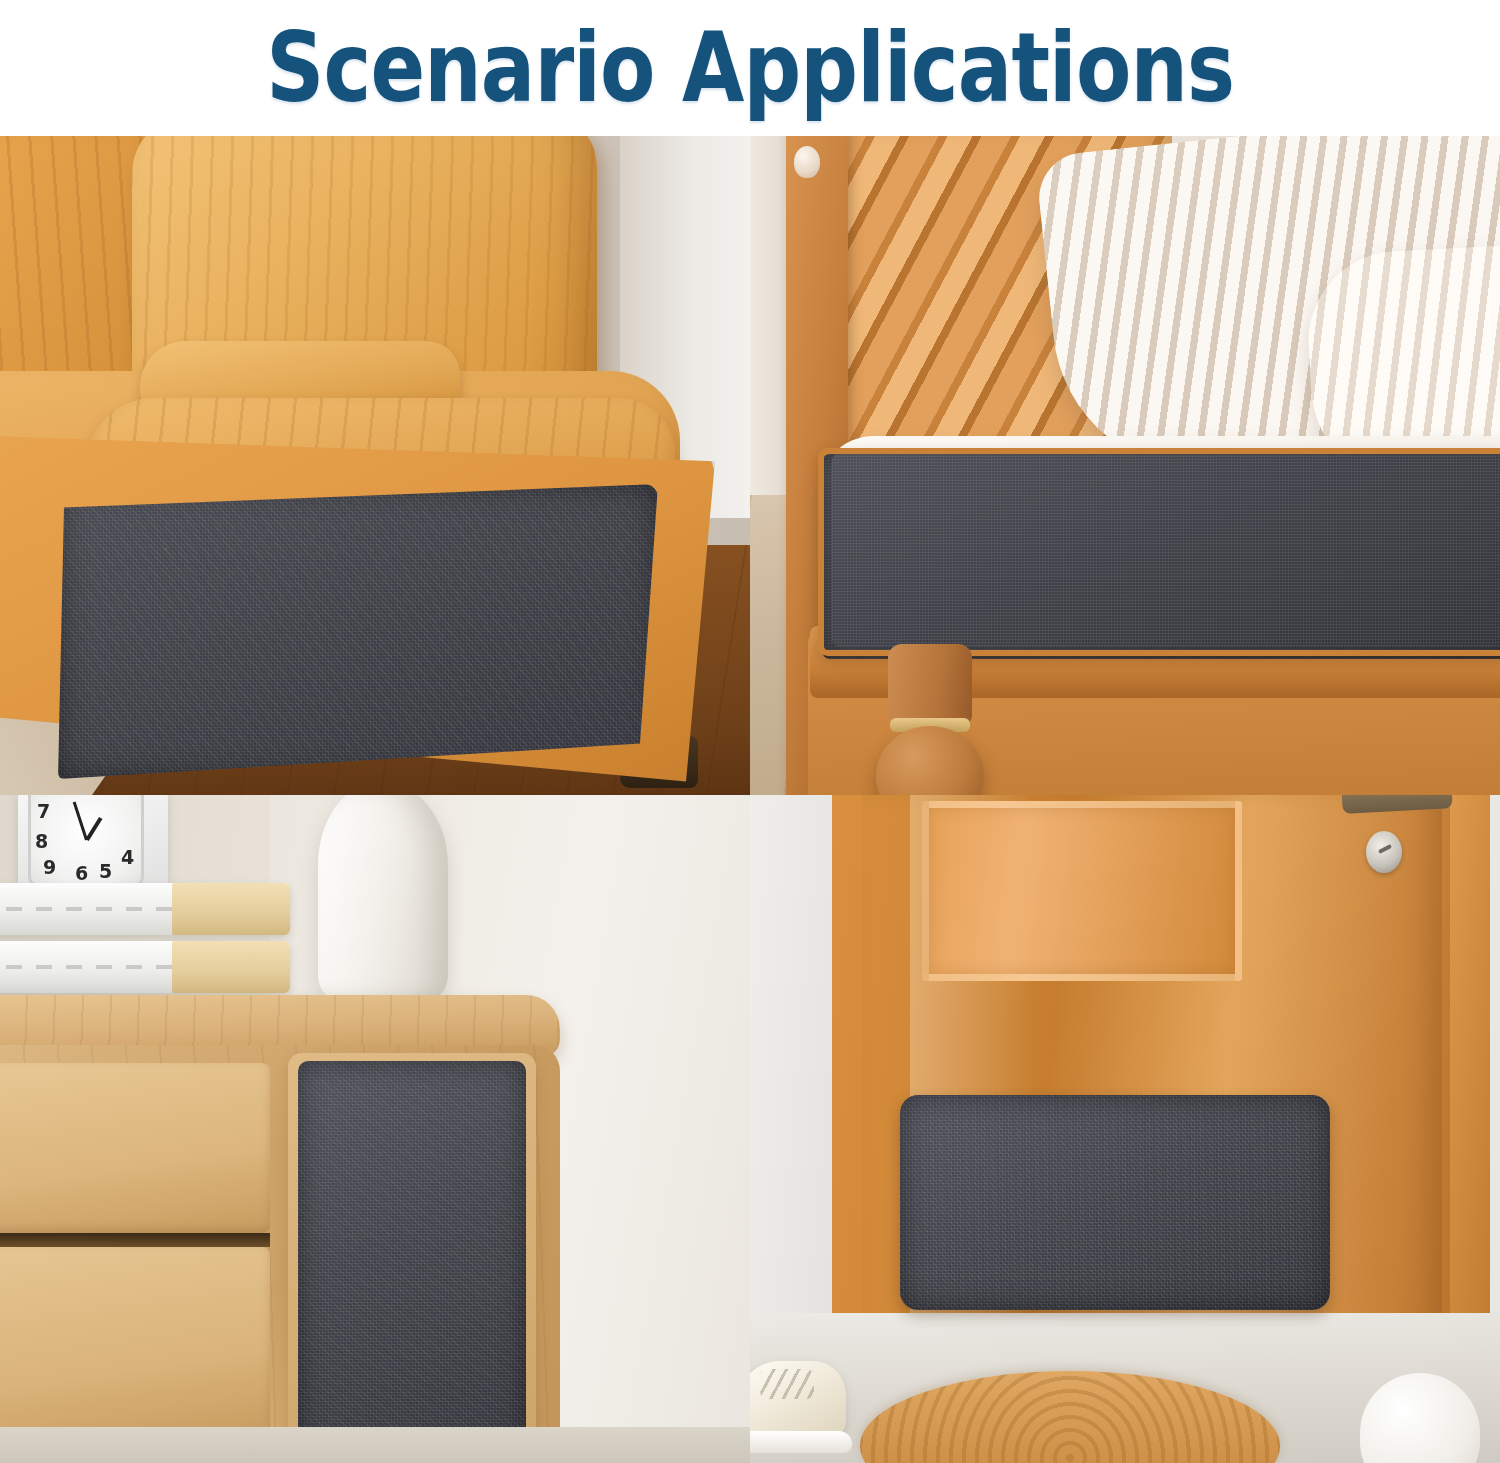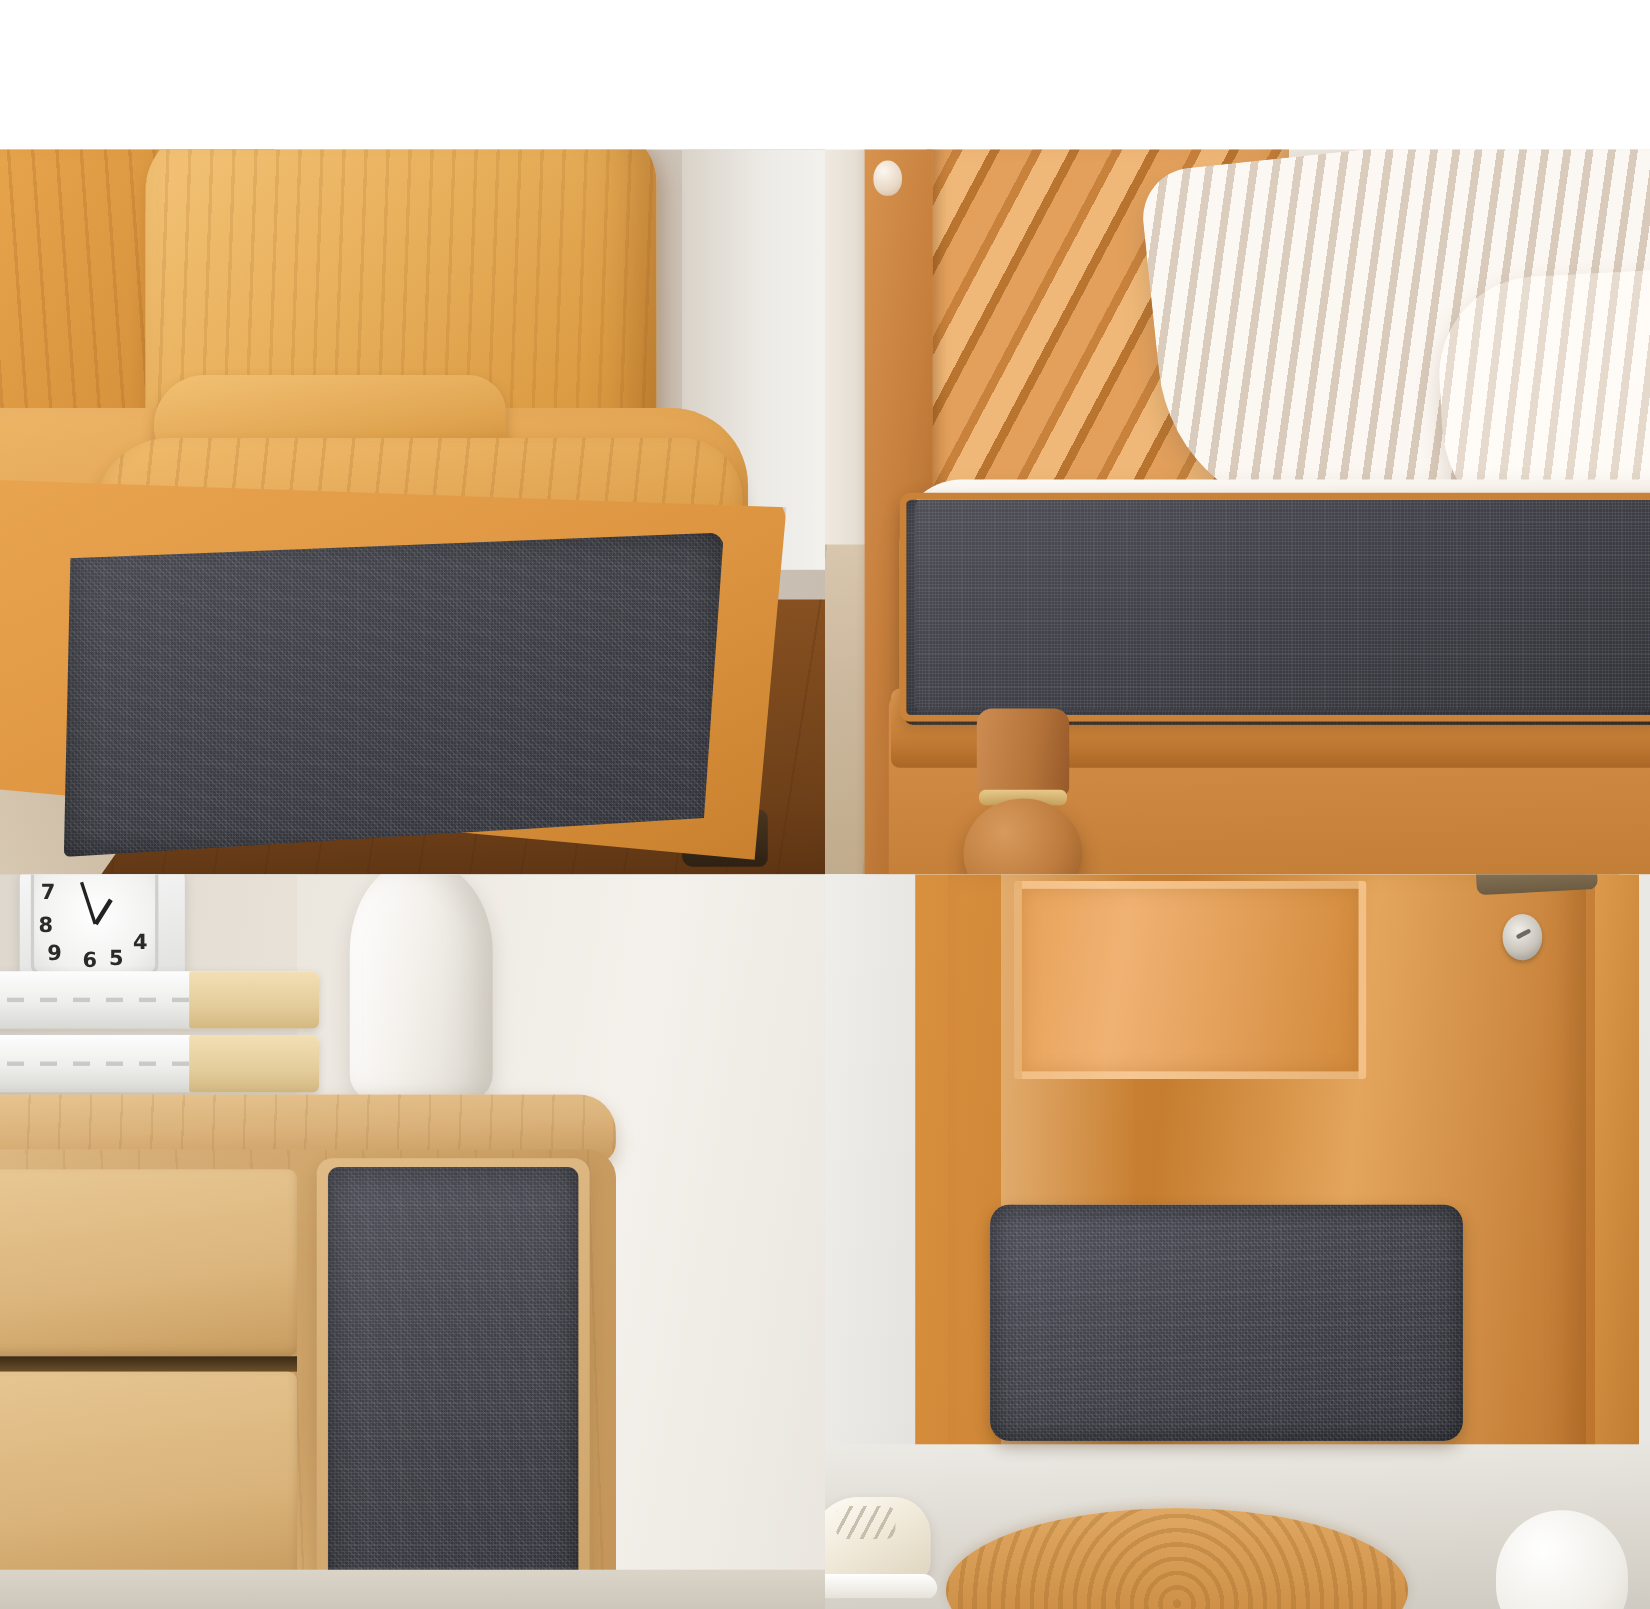--- a/index.html
+++ b/index.html
@@ -508,20 +508,23 @@
     position:absolute; right:20px; bottom:-30px; width:120px; height:120px;
     background:radial-gradient(circle at 36% 30%,#ffffff 0%,#f0eee8 60%,#d9d5cb 100%);
     border-radius:50% 50% 42% 42%;
   }
 </style>
 </head>
 <body>
 
 <div id="page">
 
+  <div class="title-bar">
+    <div class="title-text">Scenario Applications</div>
+  </div>
 
   <div class="grid">
 
     <div class="cell tl">
       <div class="tl-wall"></div>
       <div class="tl-wall-edge"></div>
       <div class="tl-floor"></div>
       <div class="tl-floor-light"></div>
       <div class="tl-cushion-back-left"></div>
       <div class="tl-cushion-back-main"></div>

